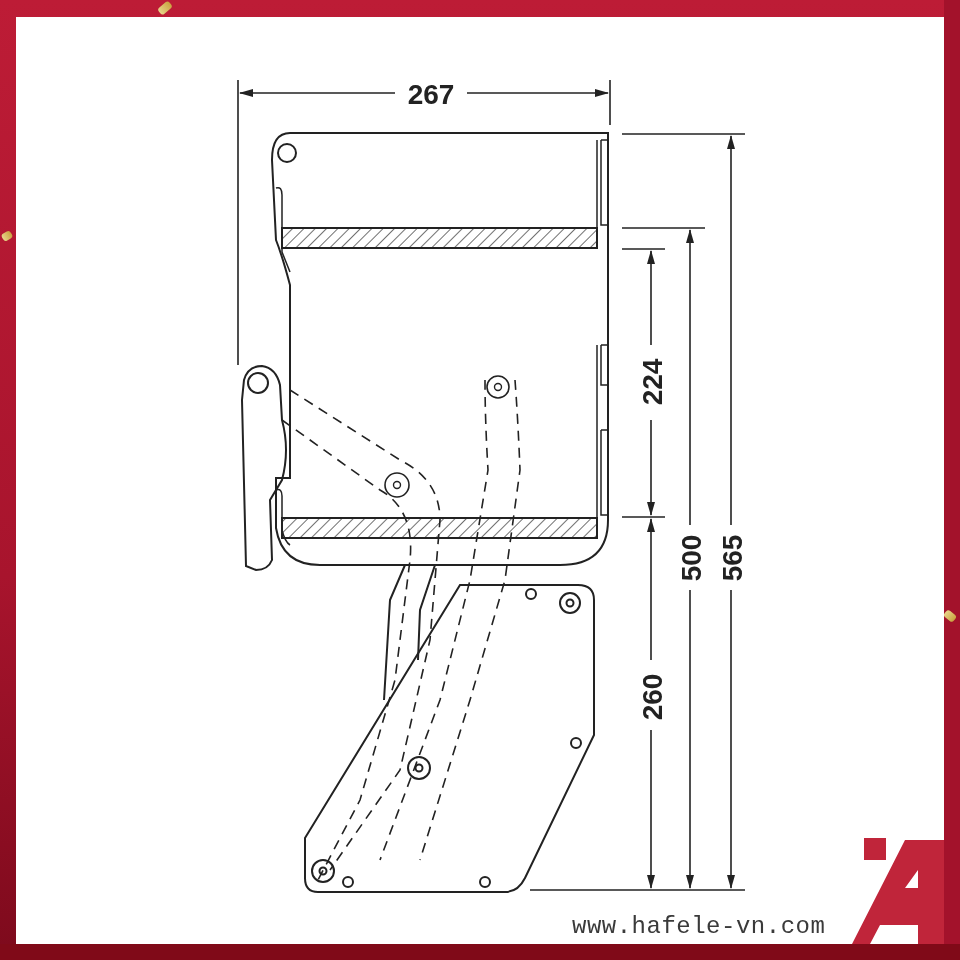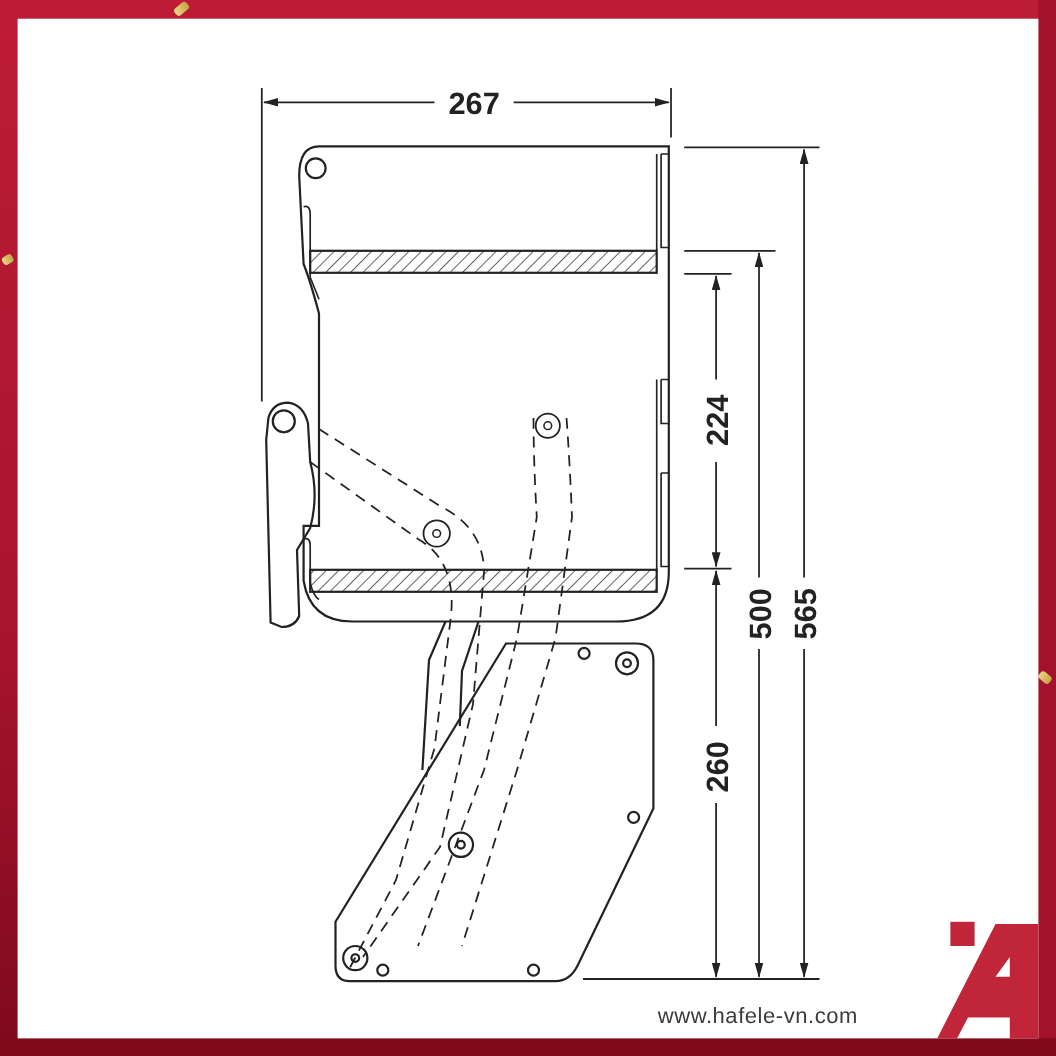--- a/index.html
+++ b/index.html
@@ -4,21 +4,21 @@
 <style>
   html, body { margin: 0; padding: 0; }
   body { width: 960px; height: 960px; overflow: hidden; background: #b51a33; position: relative; font-family: "Liberation Sans", sans-serif; }
   .frame { position: absolute; left: 0; top: 0; width: 960px; height: 960px;
     background: linear-gradient(180deg, #bd1c36 0%, #a8142d 60%, #7d0a1c 100%); }
   .frame-bottom { position: absolute; left: 0; top: 944px; width: 960px; height: 16px; background: #800a18; }
   .frame-right { position: absolute; left: 944px; top: 0; width: 16px; height: 960px; background: #a3122b; }
   .canvas { position: absolute; left: 16px; top: 17px; width: 928px; height: 927px; background: #ffffff; }
   svg.drawing { position: absolute; left: 0; top: 0; }
   .dim-label { font-family: "Liberation Sans", sans-serif; font-weight: bold; font-size: 28px; fill: #222; }
-  .website { position: absolute; left: 598px; top: 913px; font-size: 20px; color: #3a3a3a; letter-spacing: 0.5px; font-family: Liberation Sans, sans-serif; }
+  .website { position: absolute; left: 572px; top: 913px; font-size: 24px; color: #3a3a3a; letter-spacing: 0.5px; font-family: Liberation Mono, monospace; }
   .confetti { position: absolute; width: 14px; height: 8px; background: linear-gradient(90deg,#e8d58a,#c9a23f); border-radius: 3px; }
 </style>
 </head>
 <body>
 
 <div class="frame"></div>
 <div class="frame-right"></div>
 <div class="frame-bottom"></div>
 <div class="confetti" style="left:158px;top:4px;transform:rotate(-40deg);"></div>
 <div class="confetti" style="left:2px;top:232px;transform:rotate(-30deg);width:10px;"></div>

